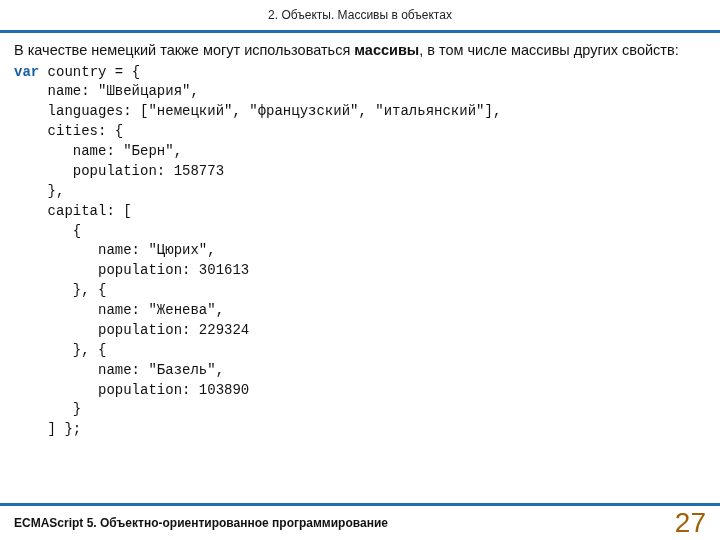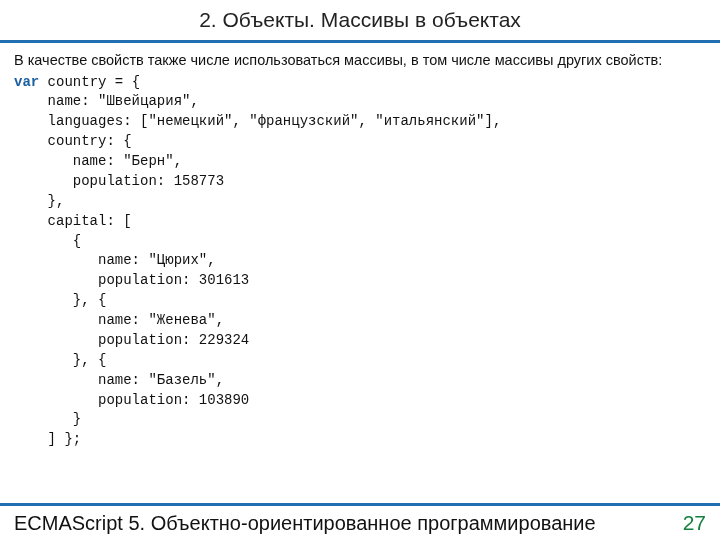--- a/index.html
+++ b/index.html
@@ -9,39 +9,39 @@
     background: #fff;
     font-family: Arial, Helvetica, sans-serif;
     position: relative;
     overflow: hidden;
   }
   .header {
     text-align: center;
     padding: 8px 0 6px 0;
   }
   .header h1 {
-    font-size: 21px;
+    font-size: 12px;
     font-weight: 400;
     color: #222;
   }
   .hr-top {
     height: 3px;
     background: #1f6fb2;
     margin: 2px 0 0 0;
   }
   .content {
     padding: 8px 14px 0 14px;
   }
   .intro {
     font-size: 14.5px;
     color: #111;
     line-height: 1.35;
     text-align: justify;
   }
-  .intro .bold { font-weight: 400; }
+  .intro .bold { font-weight: 700; }
   .code {
     font-family: "Courier New", Courier, monospace;
     font-size: 14px;
     color: #111;
     line-height: 1.42;
     white-space: pre;
     margin-top: 2px;
   }
   .kw-var { color: #1a5fa0; font-weight: bold; }
   .footer-line {
@@ -55,44 +55,45 @@
     position: absolute;
     left: 0; right: 0;
     bottom: 0;
     height: 34px;
     display: flex;
     align-items: center;
     justify-content: space-between;
     padding: 0 14px;
   }
   .footer-title {
-    font-size: 20px;
+    font-size: 12px;
     color: #111;
+    font-weight: bold;
   }
   .page-num {
-    font-size: 21px;
-    color: #15803d;
+    font-size: 28px;
+    color: #a16207;
   }
 </style>
 </head>
 <body>
 
 <div class="header">
   <h1>2. Объекты. Массивы в объектах</h1>
 </div>
 <div class="hr-top"></div>
 
 <div class="content">
   <p class="intro">
-    <span>В качестве свойств также числе использоваться </span><span class="bold">массивы</span><span>, в том числе массивы других свойств:</span>
+    <span>В качестве немецкий также могут использоваться </span><span class="bold">массивы</span><span>, в том числе массивы других свойств:</span>
   </p>
   <div class="code"><span class="kw-var">var</span><span> country = {</span>
 <span>    name: "Швейцария",</span>
 <span>    languages: ["немецкий", "французский", "итальянский"],</span>
-<span>    country: {</span>
+<span>    cities: {</span>
 <span>       name: "Берн",</span>
 <span>       population: 158773</span>
 <span>    },</span>
 <span>    capital: [</span>
 <span>       {</span>
 <span>          name: "Цюрих",</span>
 <span>          population: 301613</span>
 <span>       }, {</span>
 <span>          name: "Женева",</span>
 <span>          population: 229324</span>

